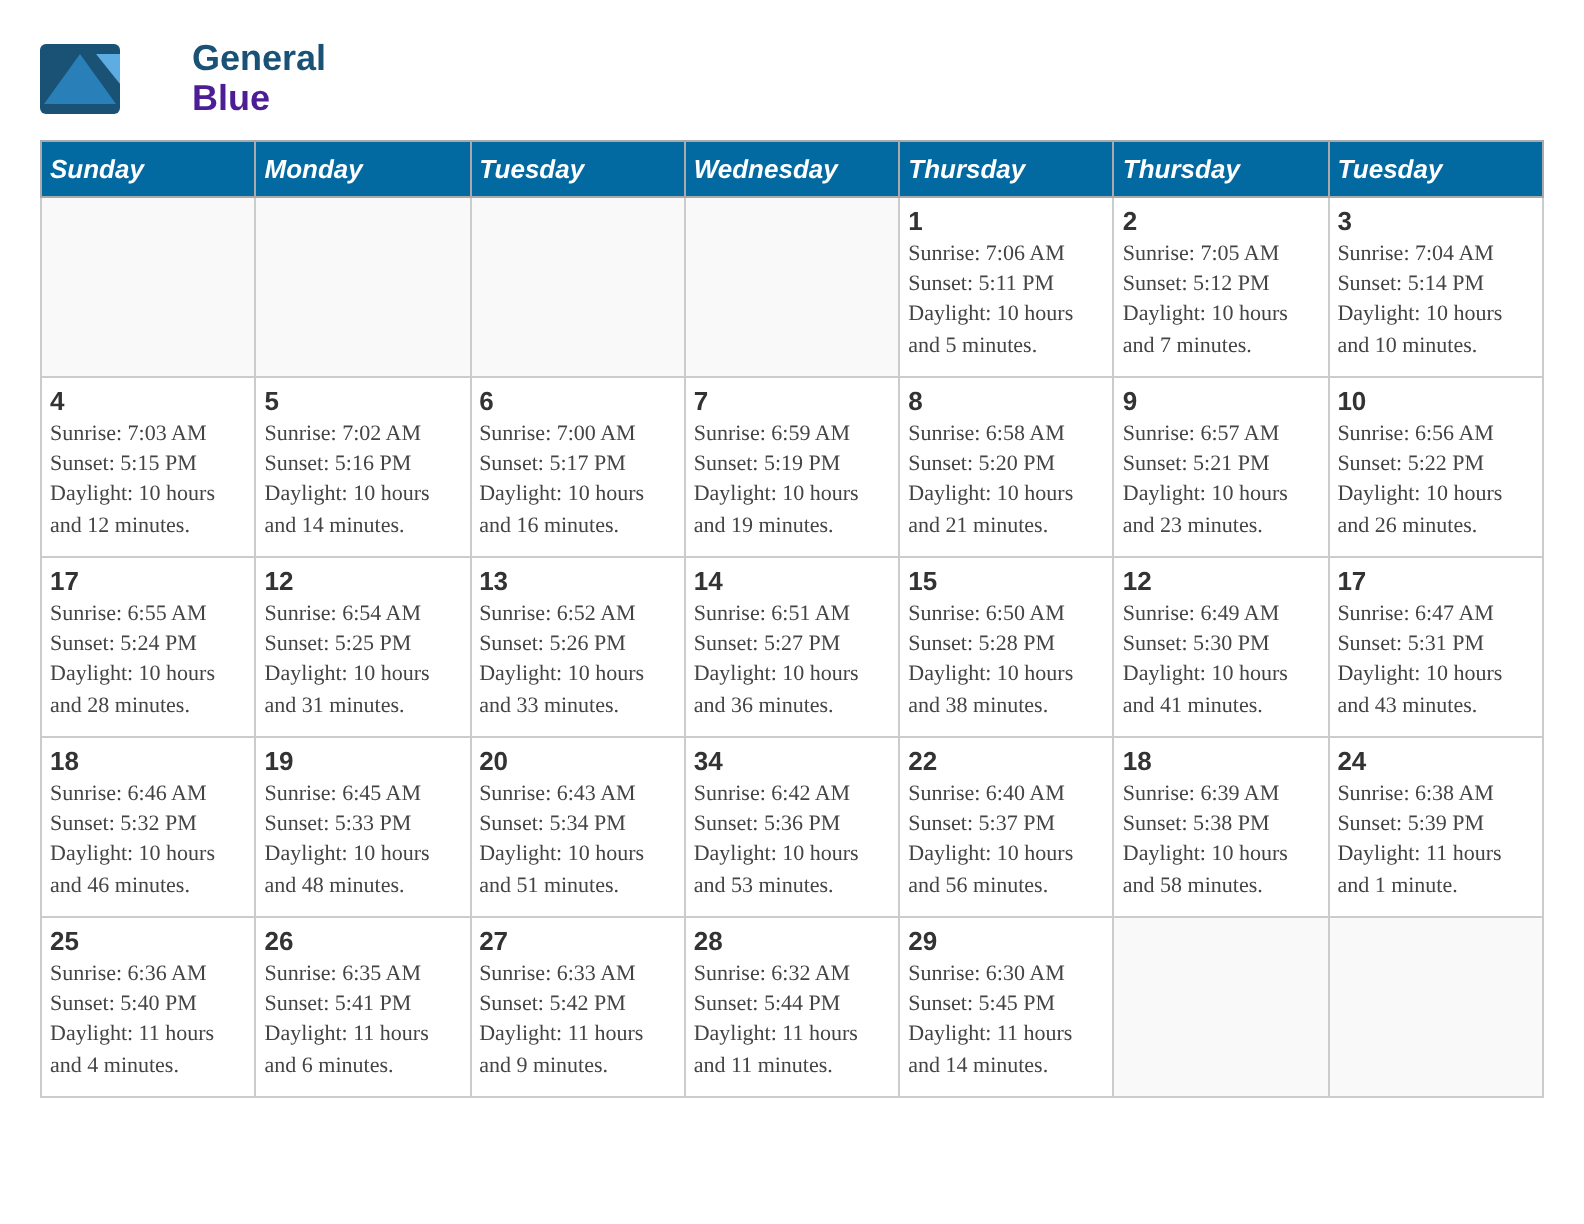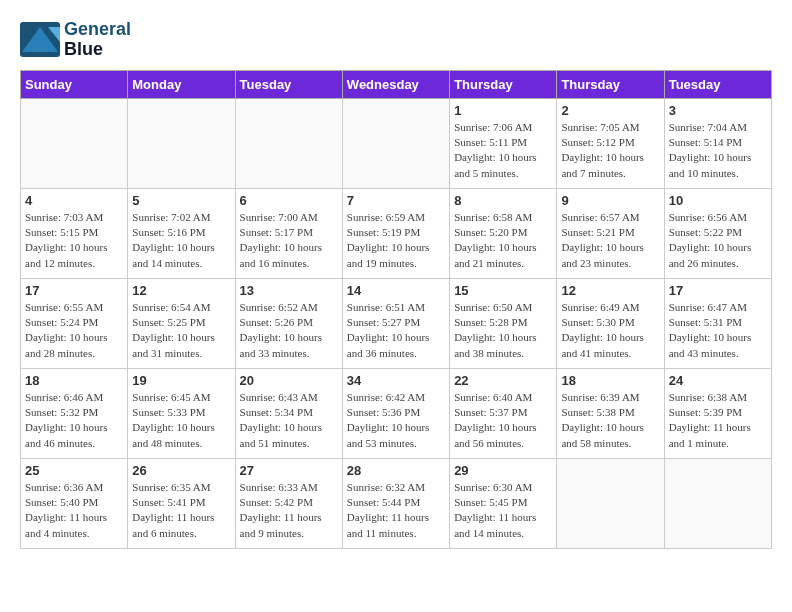--- a/index.html
+++ b/index.html
@@ -12,29 +12,30 @@
     }
     .header {
       display: flex;
       justify-content: space-between;
       align-items: flex-start;
       margin-bottom: 10px;
     }
     .logo {
       display: flex;
       align-items: center;
+      gap: 32px;
     }
     .logo-text {
       font-size: 18px;
       font-weight: bold;
       color: #1a5276;
       line-height: 1.1;
     }
     .logo-text span {
-      color: #0f172a;
+      color: #4c1d95;
     }
     .logo-icon {
       width: 40px;
       height: 35px;
       margin-right: 4px;
     }
     .title-block {
       text-align: right;
     }
     .title-block h1 {
@@ -46,26 +47,27 @@
       font-size: 14px;
       font-weight: normal;
       color: #555;
     }
     .calendar {
       width: 100%;
       border-collapse: collapse;
       border: 1px solid #ccc;
     }
     .calendar th {
-      background-color: #6d28d9;
+      background-color: #0369a1;
       color: #fff;
       padding: 6px 4px;
       font-size: 13px;
       text-align: left;
       border: 1px solid #aaa;
+      font-style: italic;
     }
     .calendar td {
       border: 1px solid #ccc;
       vertical-align: top;
       padding: 4px;
       font-size: 11px;
       color: #333;
       width: calc(100% / 7);
       height: 90px;
     }

